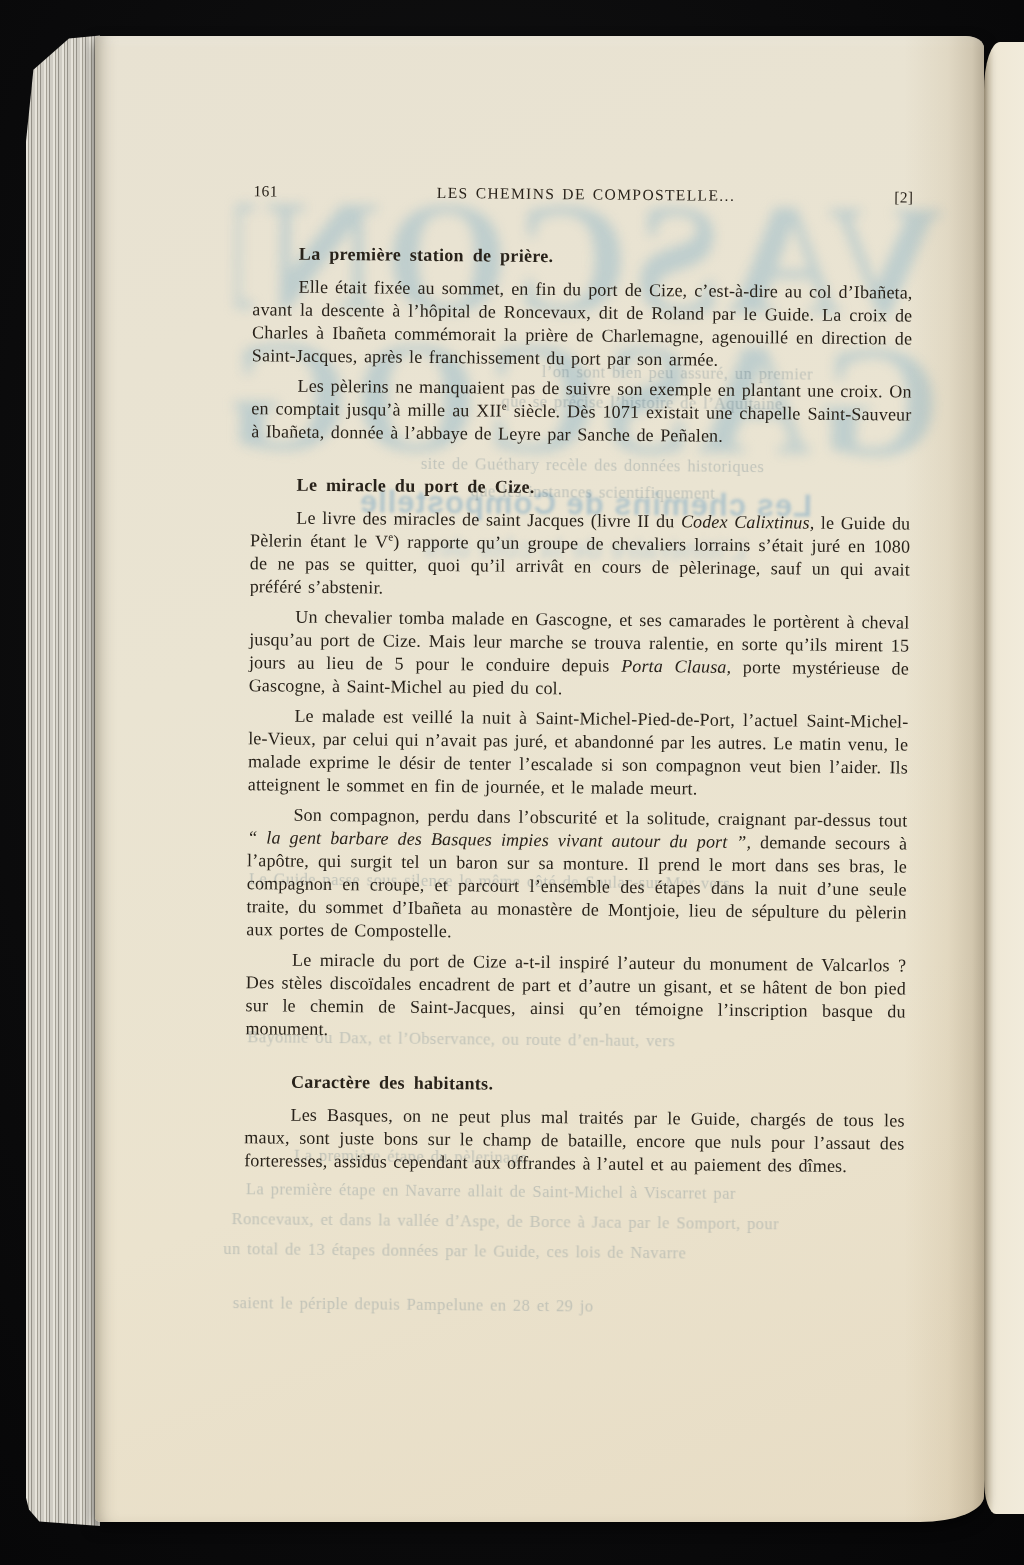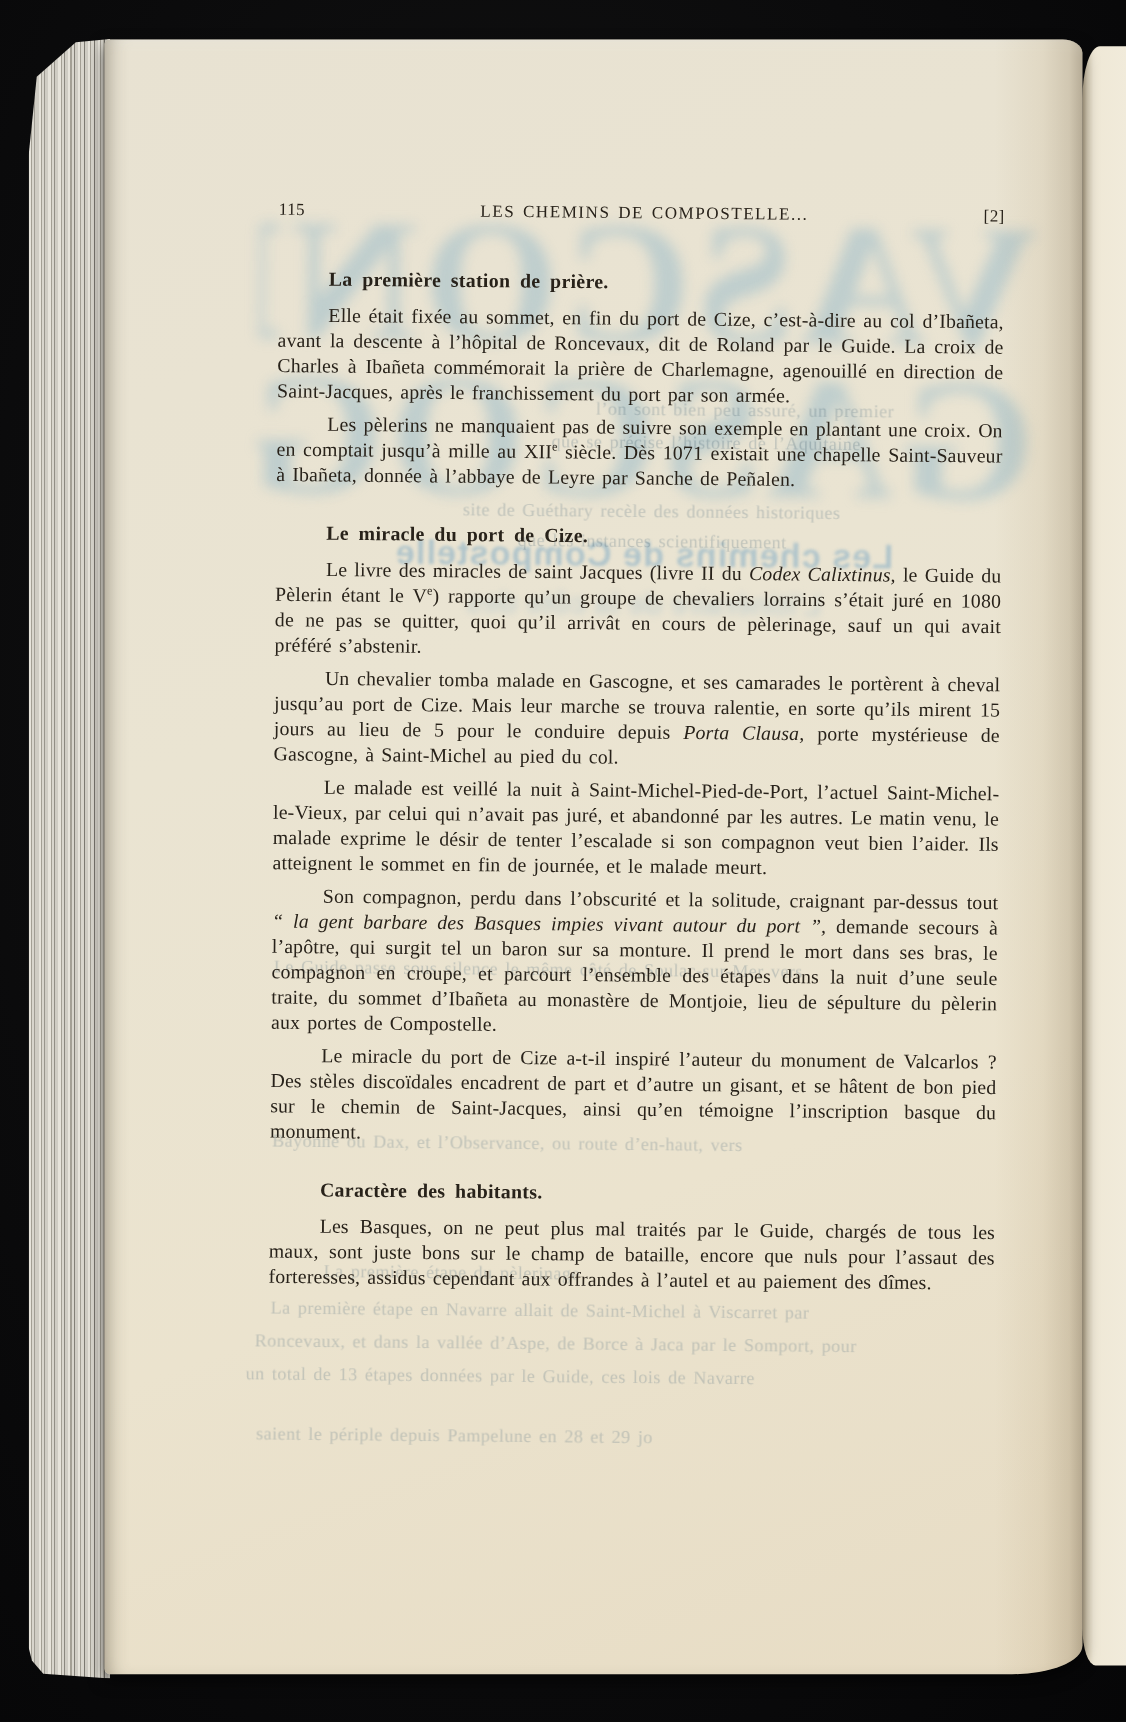--- a/index.html
+++ b/index.html
@@ -98,21 +98,21 @@
           <div class="ghost-line" style="left: 157px; top: 994px;">Bayonne ou Dax, et l’Observance, ou route d’en-haut, vers</div>
           <div class="ghost-line" style="left: 205px; top: 1112px;">La première étape du pèlerinage</div>
           <div class="ghost-line" style="left: 157px; top: 1146px;">La première étape en Navarre allait de Saint-Michel à Viscarret par</div>
           <div class="ghost-line" style="left: 143px; top: 1176px;">Roncevaux, et dans la vallée d’Aspe, de Borce à Jaca par le Somport, pour</div>
           <div class="ghost-line" style="left: 135px; top: 1206px;">un total de 13 étapes données par le Guide, ces lois de Navarre</div>
           <div class="ghost-line" style="left: 145px; top: 1260px;">saient le périple depuis Pampelune en 28 et 29 jo</div>
         </div>
 
       <div class="print">
         <div class="head-row">
-          <span>115</span>
+          <span>161</span>
           <span class="running">LES CHEMINS DE COMPOSTELLE...</span>
           <span>[2]</span>
         </div>
         <div class="sections">
             <h3 class="sec-heading">La première station de prière.</h3>
             <p class="para"><span>Elle était fixée au sommet, en fin du port de Cize, c’est-à-dire au col d’Ibañeta, avant la descente à l’hôpital de Roncevaux, dit de Roland par le Guide. La croix de Charles à Ibañeta commémorait la prière de Charlemagne, agenouillé en direction de Saint-Jacques, après le franchissement du port par son armée.</span></p>
             <p class="para"><span>Les pèlerins ne manquaient pas de suivre son exemple en plantant une croix. On en comptait jusqu’à mille au XII</span><span class="sup">e</span><span> siècle. Dès 1071 existait une chapelle Saint-Sauveur à Ibañeta, donnée à l’abbaye de Leyre par Sanche de Peñalen.</span></p>
             <h3 class="sec-heading">Le miracle du port de Cize.</h3>
             <p class="para"><span>Le livre des miracles de saint Jacques (livre II du </span><span class="it">Codex Calixtinus,</span><span> le Guide du Pèlerin étant le V</span><span class="sup">e</span><span>) rapporte qu’un groupe de chevaliers lorrains s’était juré en 1080 de ne pas se quitter, quoi qu’il arrivât en cours de pèlerinage, sauf un qui avait préféré s’abstenir.</span></p>
             <p class="para"><span>Un chevalier tomba malade en Gascogne, et ses camarades le portèrent à cheval jusqu’au port de Cize. Mais leur marche se trouva ralentie, en sorte qu’ils mirent 15 jours au lieu de 5 pour le conduire depuis </span><span class="it">Porta Clausa,</span><span> porte mystérieuse de Gascogne, à Saint-Michel au pied du col.</span></p>

